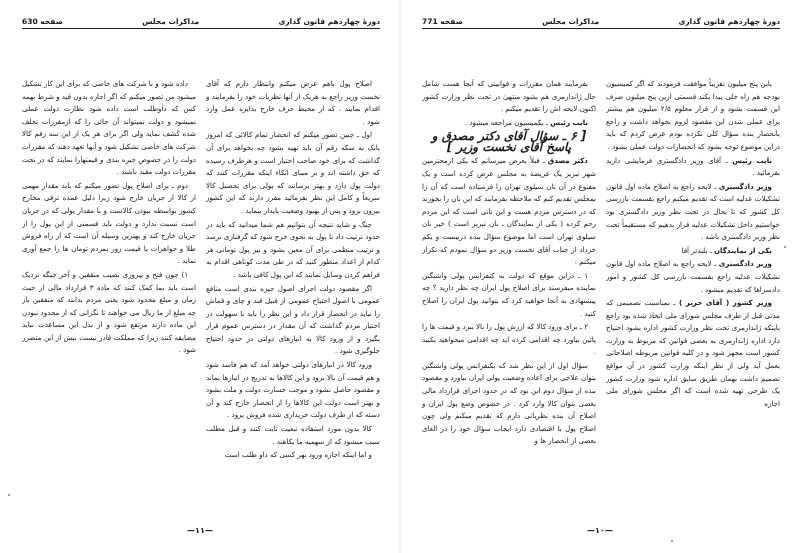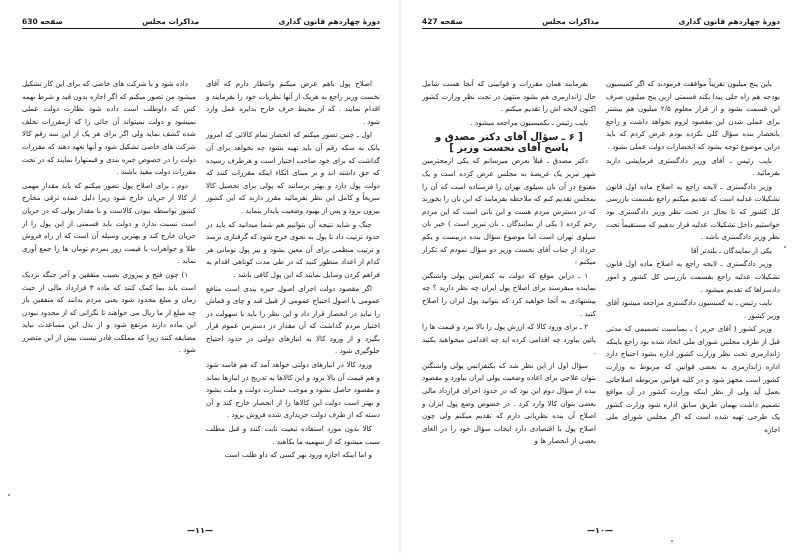--- a/index.html
+++ b/index.html
@@ -10,23 +10,23 @@
   .page.right { left:400px; }
   .header { position:absolute; top:12px; left:22px; right:20px; height:14px; display:flex;
             justify-content:space-between; align-items:flex-end; direction:rtl;
             font-size:7.5px; font-weight:bold; }
   .header-rule { position:absolute; top:28px; left:22px; right:20px; border-top:1.5px solid #222; }
   .cols { position:absolute; top:34px; left:22px; right:20px; bottom:52px; display:flex;
           direction:rtl; gap:10px; }
   .col { flex:1; direction:rtl; text-align:justify; font-size:7.1px; line-height:12.6px;
          overflow:hidden; font-family:"DejaVu Serif", serif;margin-top:44px; }
   .col p { margin:0 0 1px 0; text-indent:8px; }
-  .col .speaker { font-weight:normal; font-family:"DejaVu Sans", sans-serif; }
+  .col .speaker { font-weight:bold; font-family:"DejaVu Sans", sans-serif; }
   .col .section { font-weight:bold; text-align:center; font-family:"DejaVu Sans", sans-serif;
-                  font-size:10px; line-height:11px; margin:2px 0; text-indent:0; }
+                  font-size:12px; line-height:11px; margin:2px 0; text-indent:0;font-style:italic; }
   .folio { position:absolute; bottom:18px; left:0; right:0; text-align:center; font-size:8px;
            font-weight:bold; }
   .gutter { position:absolute; left:398px; top:0; width:4px; height:553px;
             background:linear-gradient(to right,#fff,#eee,#fff); }
   .speck { position:absolute; width:2px; height:2px; background:#777; border-radius:1px; }
 </style>
 </head>
 <body>
 
 <div class="gutter"></div>
@@ -54,31 +54,30 @@
       <p>۱) چون فتح و پیروزی نصیب متفقین و آخر جنگه نزدیک است باید بما کمک کنند که ماده ۳ قرارداد مالی از حیث زمان و مبلغ محدود شود یعنی مردم بدانند که متفقین باز چه مبلغ از ما ریال می خواهند تا نگرانی که از محدود نبودن این ماده دارند مرتفع شود و از بذل این مساعدت نباید مضایقه کنند زیرا که مملکت قادر نیست بیش از این متضرر شود .</p>
     </div>
   </div>
   <div class="folio">—۱۱—</div>
 </div>
 
 <div class="page right">
   <div class="header">
     <span>دورهٔ چهاردهم قانون گذاری</span>
     <span>مذاکرات مجلس</span>
-    <span>صفحه 427</span>
+    <span>صفحه 771</span>
   </div>
   <div class="header-rule"></div>
   <div class="cols">
     <div class="col">
       <p>باین پنج میلیون تقریباً موافقت فرمودند که اگر کمیسیون بودجه هم راه حلی پیدا بکند قسمتی ازین پنج میلیون صرف این قسمت بشود و از قرار معلوم ۲/۵ میلیون هم بیشتر برای عملی شدن این مقصود لزوم نخواهد داشت و راجع بانحصار بنده سؤال کلی نکرده بودم عرض کردم که باید دراین موضوع توجه بشود که انحصارات دولت عملی بشود .</p>
       <p><span class="speaker">نایب رئیس</span> <span>ـ آقای وزیر دادگستری فرمایشی دارید بفرمائید .</span></p>
       <p><span class="speaker">وزیر دادگستری</span> <span>ـ لایحه راجع به اصلاح ماده اول قانون تشکیلات عدلیه است که تقدیم میکنم راجع بقسمت بازرسی کل کشور که تا بحال در تحت نظر وزیر دادگستری بود خواستیم داخل تشکیلات عدلیه قرار بدهیم که مستقیماً تحت نظر وزیر دادگستری باشد .</span></p>
       <p><span class="speaker">یکی از نمایندگان</span> <span>ـ بلندتر آقا</span></p>
       <p><span class="speaker">وزیر دادگستری</span> <span>ـ لایحه راجع به اصلاح ماده اول قانون تشکیلات عدلیه راجع بقسمت بازرسی کل کشور و امور دادسراها که تقدیم میشود .</span></p>
-      <p><span class="speaker">نایب رئیس</span> <span>ـ به کمیسیون دادگستری مراجعه میشود آقای وزیر کشور .</span></p>
       <p><span class="speaker">وزیر کشور ( آقای حریر )</span> <span>ـ بمناسبت تصمیمی که مدتی قبل از طرف مجلس شورای ملی اتخاذ شده بود راجع باینکه ژاندارمری تحت نظر وزارت کشور اداره بشود احتیاج دارد اداره ژاندارمری به بعضی قوانین که مربوط به وزارت کشور است مجهز شود و در کلیه قوانین مربوطه اصلاحاتی بعمل آید ولی از نظر اینکه وزارت کشور در آن مواقع تصمیم داشت بهمان طریق سابق اداره شود وزارت کشور یک طرحی تهیه شده است که اگر مجلس شورای ملی اجازه</span></p>
     </div>
     <div class="col">
       <p>بفرمایند همان مقررات و قوانینی که آنجا هست شامل حال ژاندارمری هم بشود منتهیٰ در تحت نظر وزارت کشور اکنون لایحه اش را تقدیم میکنم .</p>
       <p><span class="speaker">نایب رئیس</span> <span>ـ بکمیسیون مراجعه میشود .</span></p>
       <p class="section">[ ۶ ـ سؤال آقای دکتر مصدق و پاسخ آقای نخست وزیر ]</p>
       <p><span class="speaker">دکتر مصدق</span> <span>ـ قبلاً بعرض میرسانم که یکی ازمحترمین شهر تبریز یک عریضهٔ به مجلس عرض کرده است و یک مفتوع در آن نان سیلوی تهران را فرستاده است که آن را بمجلس تقدیم کنم که ملاحظه بفرمایند که این نان را بخورند که در دسترس مردم هست و این نانی است که این مردم رحم کرده ( یکی از نمایندگان ـ نان تبریز است ) خیر نان سیلوی تهران است اما موضوع سؤال بنده دربیست و یکم خرداد از جناب آقای نخست وزیر دو سؤال نمودم که تکرار میکنم :</span></p>
       <p>۱ ـ دراین موقع که دولت به کنفرانس پولی واشنگتن نماینده میفرستد برای اصلاح پول ایران چه نظر دارید ؟ چه پیشنهادی به آنجا خواهید کرد که بتوانید پول ایران را اصلاح کنید .</p>
       <p>۲ ـ برای ورود کالا که ارزش پول را بالا ببرد و قیمت ها را پائین بیاورد چه اقدامی کرده اید چه اقدامی میخواهید بکنید .</p>
       <p>سؤال اول از این نظر شد که بکنفرانس پولی واشنگتن بتوان علاجی برای اعاده وضعیت پولی ایران بیاورد و مقصود بنده از سؤال دوم این بود که در حدود اجرای قرارداد مالی بعضی بتوان کالا وارد کرد . در خصوص وضع پول ایران و اصلاح آن بنده نظریاتی دارم که تقدیم میکنم ولی چون اصلاح پول با اقتصادی دارد ایجاب سؤال خود را در الغای بعضی از انحصار ها و</p>

